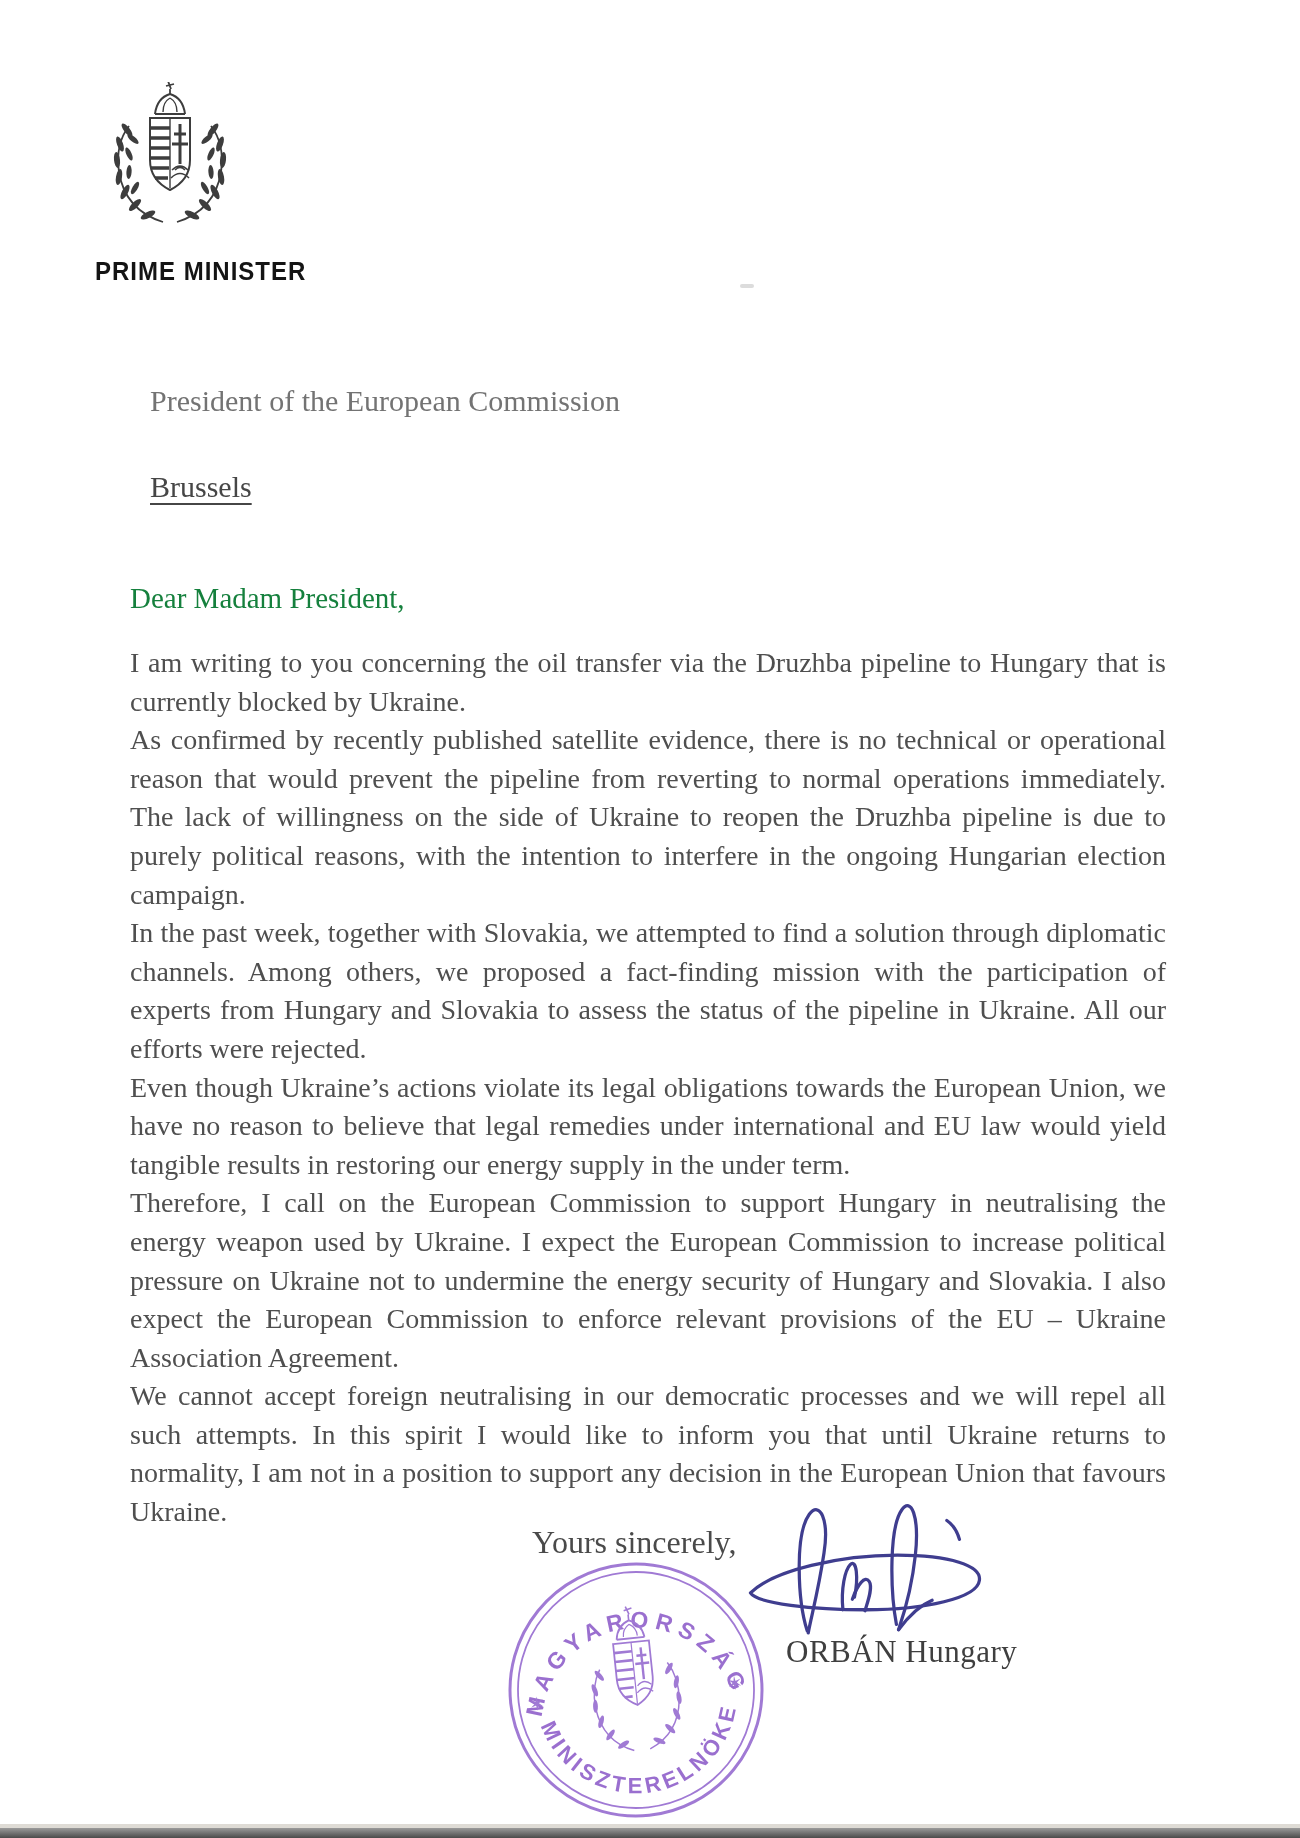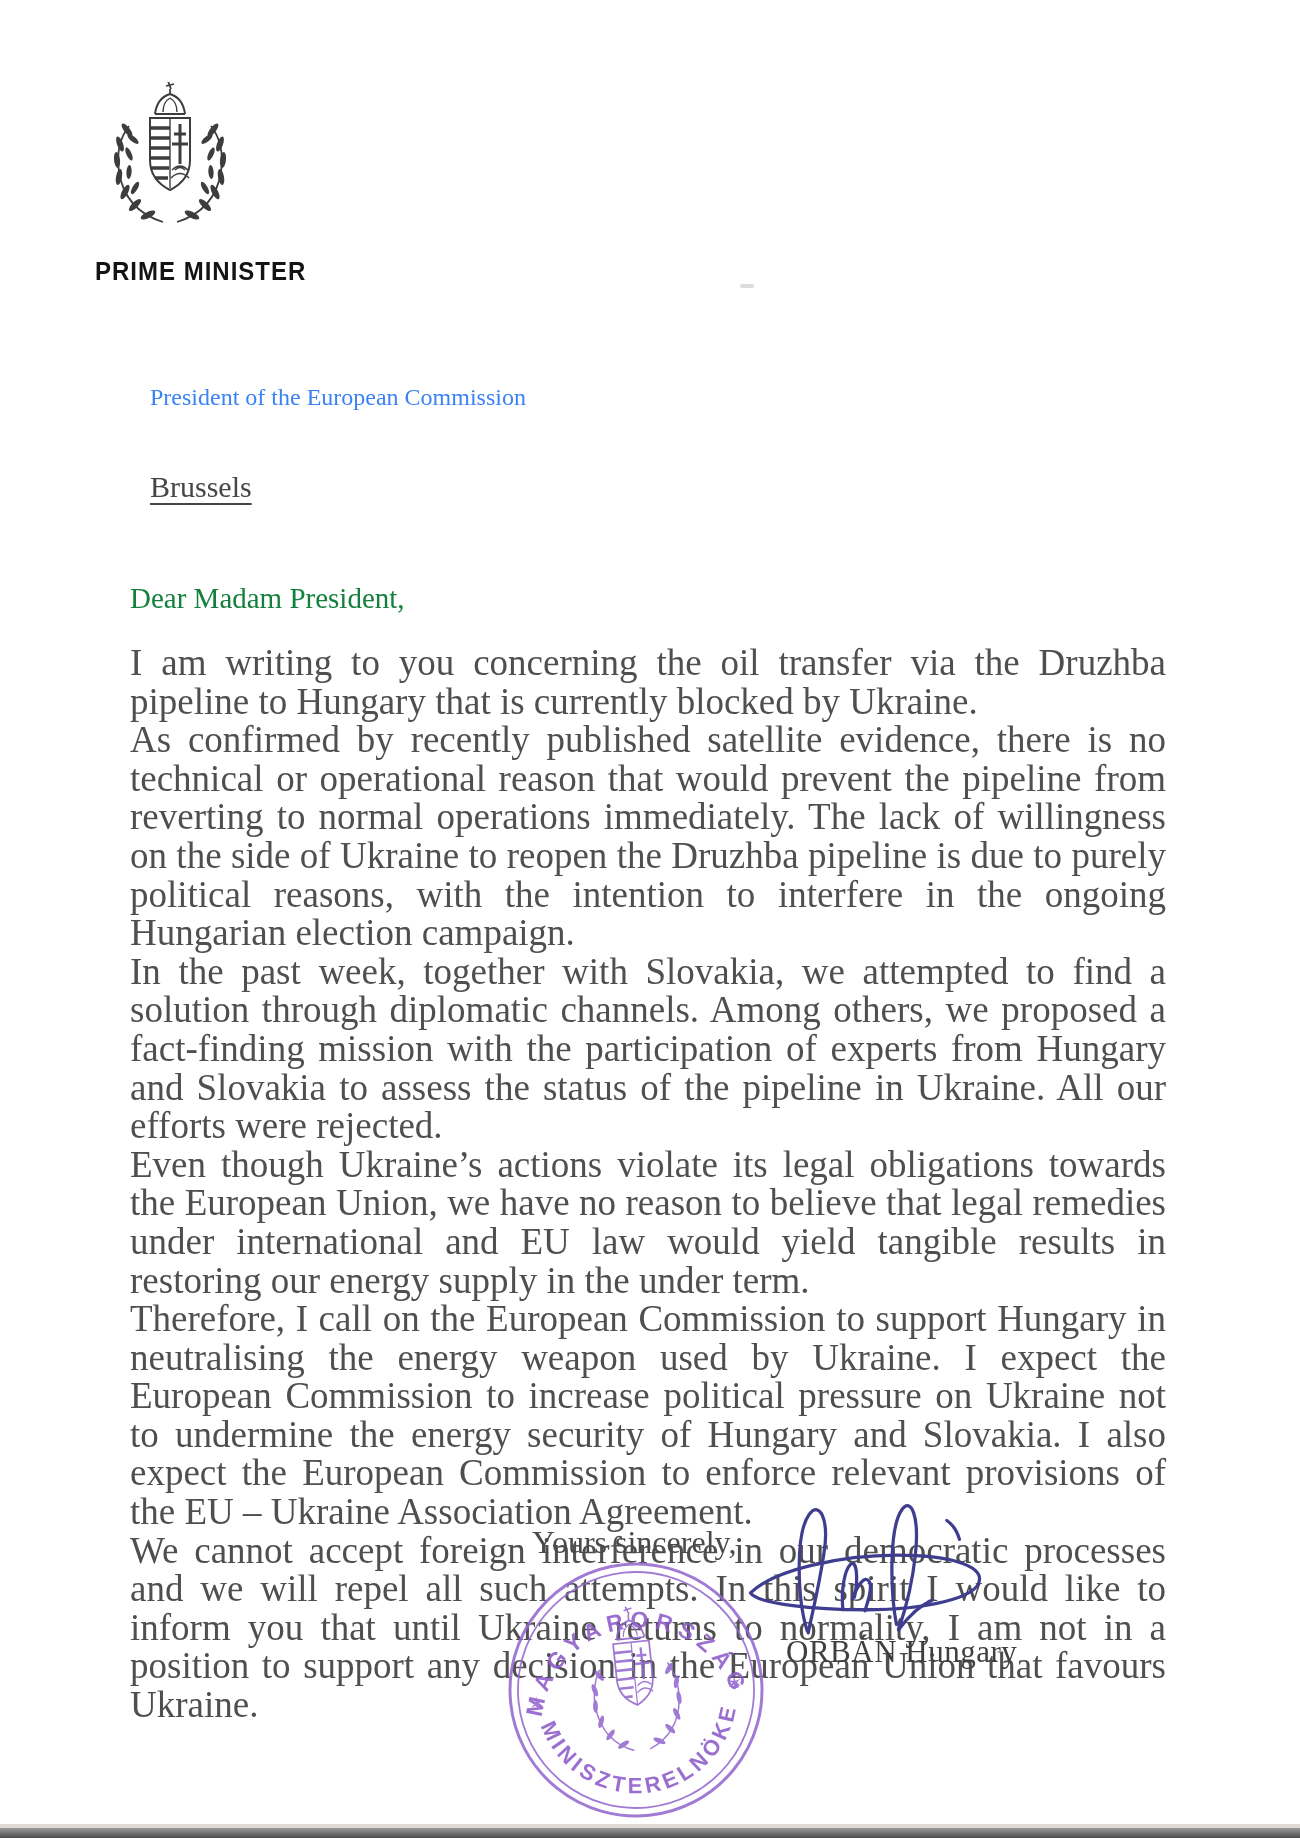--- a/index.html
+++ b/index.html
@@ -17,40 +17,40 @@
     font-weight:bold;font-size:24px;letter-spacing:1px;
     color:#141414;
     transform:scaleY(1.04);
   }
   .recipient-name{
     left:150px;top:336px;
     font-weight:bold;font-size:30px;color:#3c3c3c;
   }
   .recipient-title{
     left:150px;top:384px;
-    font-size:24px;color:#3b82f6;
+    font-size:30px;color:#737373;
   }
   .city{
     left:150px;top:470px;
     font-size:30px;color:#464646;
     text-decoration:underline;
     text-underline-offset:6px;
     text-decoration-thickness:2px;
   }
   .dateline{
     right:137px;top:526px;
     font-style:italic;font-size:30px;color:#4a4a4a;
   }
   .salutation{
     left:130px;top:582px;
     font-size:29px;color:#15803d;
   }
   .body-text{
     left:130px;top:644px;width:1036px;
-    font-size:37px;line-height:38.6px;
+    font-size:28px;line-height:38.6px;
     text-align:justify;color:#4f4f4f;
   }
   .body-text p{margin:0;padding:0;}
   .closing{
     left:532px;top:1524px;
     font-size:32px;color:#4a4a4a;
   }
   .signer-name{
     left:786px;top:1634px;
     font-size:31px;color:#3f3f3f;letter-spacing:0.5px;
@@ -135,21 +135,21 @@
 
 
   <div class="abs salutation">Dear Madam President,</div>
 
   <div class="abs body-text">
     <p>I am writing to you concerning the oil transfer via the Druzhba pipeline to Hungary that is currently blocked by Ukraine.</p>
     <p>As confirmed by recently published satellite evidence, there is no technical or operational reason that would prevent the pipeline from reverting to normal operations immediately. The lack of willingness on the side of Ukraine to reopen the Druzhba pipeline is due to purely political reasons, with the intention to interfere in the ongoing Hungarian election campaign.</p>
     <p>In the past week, together with Slovakia, we attempted to find a solution through diplomatic channels. Among others, we proposed a fact-finding mission with the participation of experts from Hungary and Slovakia to assess the status of the pipeline in Ukraine. All our efforts were rejected.</p>
     <p>Even though Ukraine’s actions violate its legal obligations towards the European Union, we have no reason to believe that legal remedies under international and EU law would yield tangible results in restoring our energy supply in the under term.</p>
     <p>Therefore, I call on the European Commission to support Hungary in neutralising the energy weapon used by Ukraine. I expect the European Commission to increase political pressure on Ukraine not to undermine the energy security of Hungary and Slovakia. I also expect the European Commission to enforce relevant provisions of the EU – Ukraine Association Agreement.</p>
-    <p>We cannot accept foreign interference in our democratic processes and we will repel all such attempts. In this spirit I would like to inform you that until Ukraine returns to normality, I am not in a position to support any decision in the European Union that favours Ukraine.</p>
+    <p>We cannot accept foreign neutralising in our democratic processes and we will repel all such attempts. In this spirit I would like to inform you that until Ukraine returns to normality, I am not in a position to support any decision in the European Union that favours Ukraine.</p>
   </div>
 
   <div class="abs closing">Yours sincerely,</div>
 
   <div class="abs sig-wrap">
     <svg width="252" height="162" viewBox="0 0 240 154">
       <g stroke="#3f3d8f" fill="none" stroke-width="3.1" stroke-linecap="round" stroke-linejoin="round">
         <path d="M10,96 C32,74 96,60 150,60 C200,60 230,70 228,84 C226,101 176,112 120,112 C70,112 16,106 10,96"></path>
         <path d="M64,132 C55,104 52,40 66,21 C76,8 85,26 80,58 C75,92 68,118 65,134"></path>
         <path d="M98,112 C96,92 100,74 105,69 C111,63 113,82 109,100"></path>

